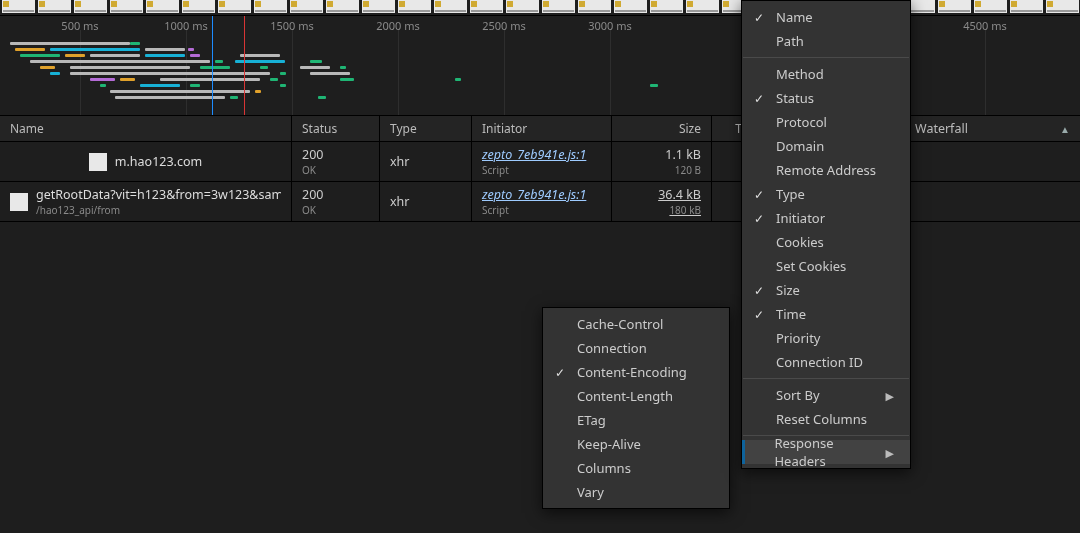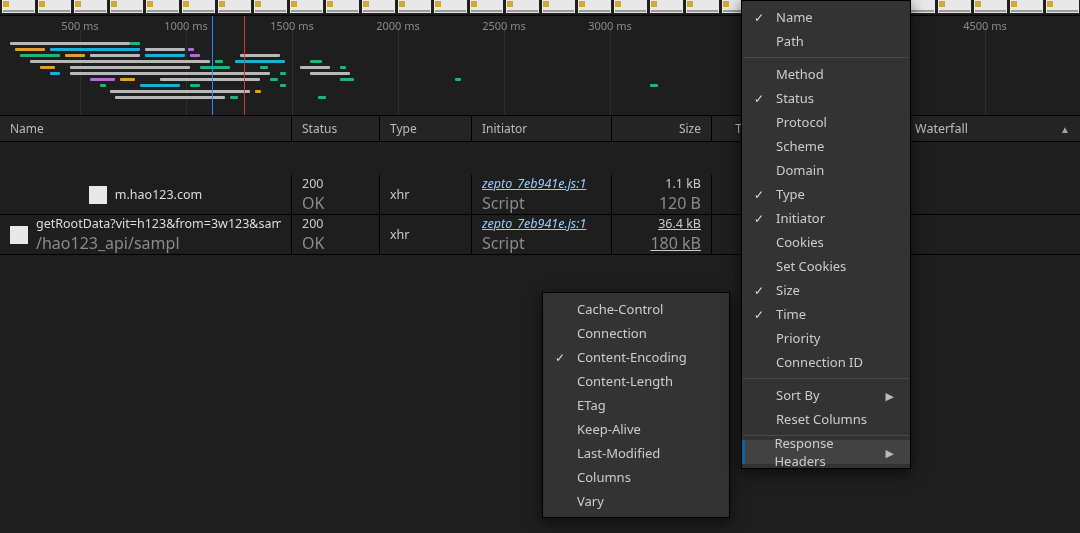--- a/index.html
+++ b/index.html
@@ -38,30 +38,30 @@
   .overview-bars{position:absolute;left:10px;top:26px;right:370px;bottom:4px;}
   .ovbar{position:absolute;height:3px;border-radius:1px;}
   .ovline{position:absolute;top:0;bottom:0;width:1px;}
   
   .hdr{display:flex;align-items:center;height:26px;background:var(--bg2);
     border-bottom:1px solid #000;}
   .colh{padding:0 10px;color:#bbb;font-size:12px;display:flex;align-items:center;
     height:100%;border-right:1px solid #000;}
   .waterfall-head{flex:1;display:flex;align-items:center;justify-content:space-between;
     padding:0 10px;color:#bbb;text-align:right;}
-  .rows{position:relative;margin-top:33px;}
+  .rows{position:relative;}
   .row{display:flex;height:40px;border-bottom:1px solid #000;}
   .cell{padding:4px 10px;border-right:1px solid #000;overflow:hidden;
     white-space:nowrap;text-overflow:ellipsis;display:flex;flex-direction:column;
     justify-content:center;}
   .cell.name{flex-direction:row;align-items:center;gap:8px;}
   .cell.right{align-items:flex-end;}
   .favicon{width:18px;height:18px;background:#e8e8e8;flex:0 0 auto;}
   .name-main{color:#ddd;}
-  .name-sub,.sub{color:var(--text-dim);font-size:16px;}
+  .name-sub,.sub{color:var(--text-dim);font-size:10px;}
   .link{color:var(--link);text-decoration:underline;font-style:italic;}
   .wf-cell{flex:1;position:relative;}
   .wf-bar{position:absolute;height:9px;top:8px;}
   .wf-vline{position:absolute;top:0;bottom:0;width:1px;}
   
   .menu{position:absolute;background:var(--menu-bg);border:1px solid #000;
     box-shadow:0 4px 14px rgba(0,0,0,.6);padding:4px 0;min-width:170px;
     font-size:13px;}
   .menu .item{display:flex;align-items:center;gap:10px;height:24px;padding:0 16px 0 10px;}
   .menu .item.sep{height:0;border-top:1px solid #4a4a4a;margin:4px 1px;padding:0;}
@@ -229,21 +229,21 @@
         <div class="wf-vline" style="left: 46px; background: rgb(217, 53, 53);"></div>
         <div class="wf-bar" style="left: 28px; width: 6px; background: rgb(31, 181, 116);"></div>
         <div class="wf-bar" style="left: 34px; width: 8px; background: rgb(23, 177, 214);"></div>
       </div>
     </div>
     <div class="row">
       <div class="cell name" style="width: 292px;">
         <div class="favicon"></div>
         <div style="overflow:hidden">
           <div class="name-main">getRootData?vit=h123&amp;from=3w123&amp;sampl...</div>
-          <div class="name-sub">/hao123_api/sampl</div>
+          <div class="name-sub">/hao123_api/from</div>
         </div>
       </div>
       <div class="cell" style="width: 88px;">
         <div>200</div>
         <div class="sub">OK</div>
       </div>
       <div class="cell" style="width: 92px;">
         <div>xhr</div>
       </div>
       <div class="cell" style="width: 140px;">
@@ -257,21 +257,21 @@
       <div class="cell right" style="width: 58px;"></div>
       <div class="wf-cell">
         <div class="wf-vline" style="left: 18px; background: rgb(29, 140, 255);"></div>
         <div class="wf-vline" style="left: 46px; background: rgb(217, 53, 53);"></div>
         <div class="wf-bar" style="left: 28px; width: 6px; background: rgb(31, 181, 116);"></div>
         <div class="wf-bar" style="left: 34px; width: 10px; background: rgb(23, 177, 214);"></div>
       </div>
     </div>
   </div>
 
-<div class="menu" id="submenu" style="left:542px;top:292px;width:188px">
+<div class="menu" id="submenu" style="left:542px;top:307px;width:188px">
     <div class="item">
       <span class="chk"></span>
       <span>Cache-Control</span>
     </div>
     <div class="item">
       <span class="chk"></span>
       <span>Connection</span>
     </div>
     <div class="item">
       <span class="chk">✓</span>
@@ -284,24 +284,20 @@
     <div class="item">
       <span class="chk"></span>
       <span>ETag</span>
     </div>
     <div class="item">
       <span class="chk"></span>
       <span>Keep-Alive</span>
     </div>
     <div class="item">
       <span class="chk"></span>
-      <span>Last-Modified</span>
-    </div>
-    <div class="item">
-      <span class="chk"></span>
       <span>Columns</span>
     </div>
     <div class="item">
       <span class="chk"></span>
       <span>Vary</span>
     </div>
   </div>
 
 <div class="menu" id="mainmenu" style="left:741px;top:0;width:168px">
     <div class="item">
@@ -320,25 +316,25 @@
     <div class="item">
       <span class="chk">✓</span>
       <span>Status</span>
     </div>
     <div class="item">
       <span class="chk"></span>
       <span>Protocol</span>
     </div>
     <div class="item">
       <span class="chk"></span>
-      <span>Scheme</span>
-    </div>
-    <div class="item">
-      <span class="chk"></span>
       <span>Domain</span>
+    </div>
+    <div class="item">
+      <span class="chk"></span>
+      <span>Remote Address</span>
     </div>
     <div class="item">
       <span class="chk">✓</span>
       <span>Type</span>
     </div>
     <div class="item">
       <span class="chk">✓</span>
       <span>Initiator</span>
     </div>
     <div class="item">

